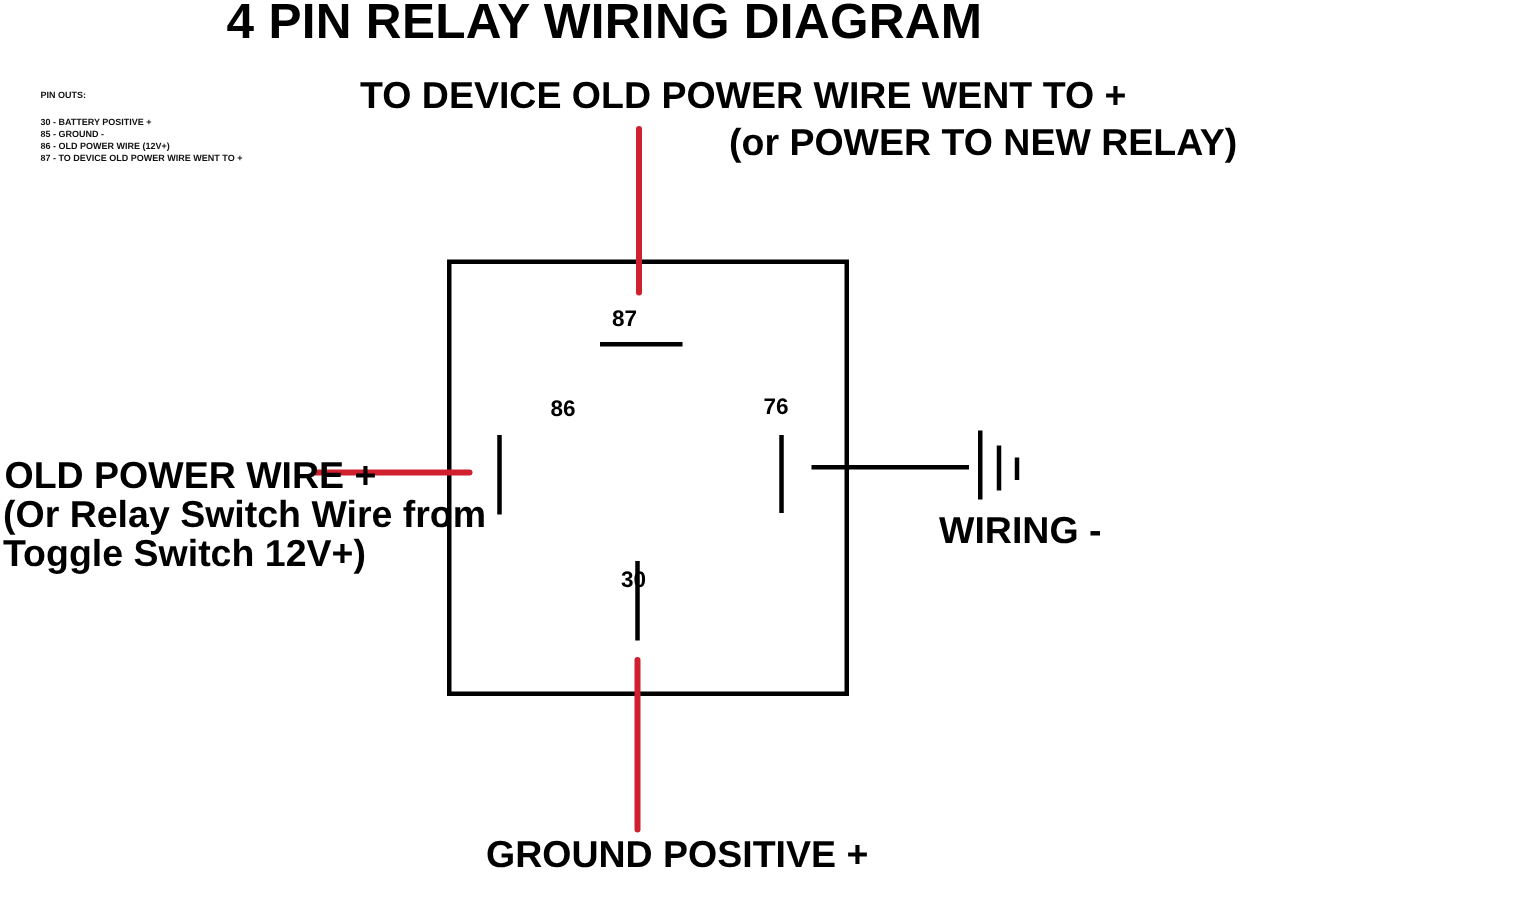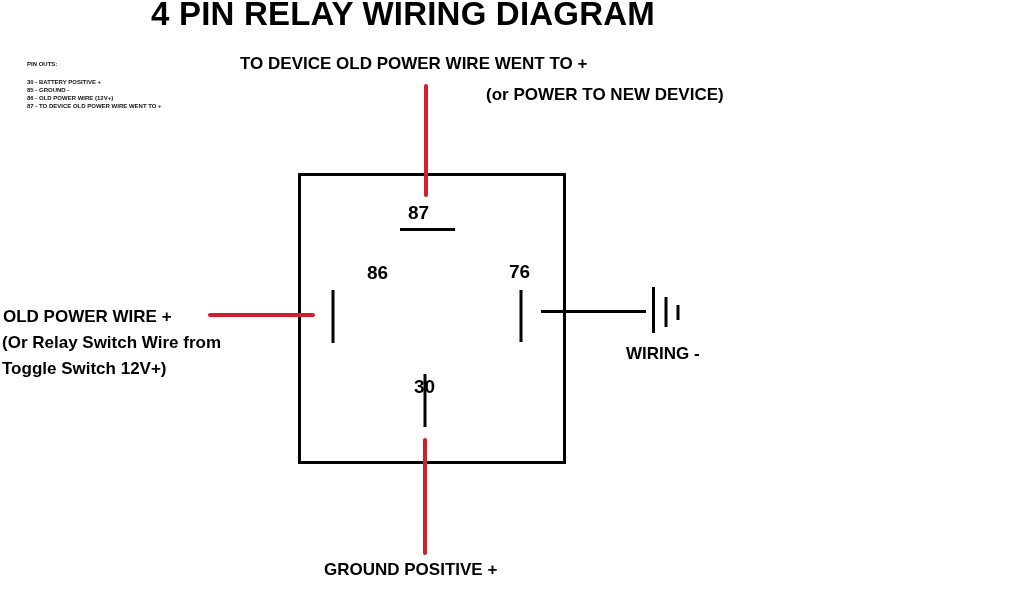--- a/index.html
+++ b/index.html
@@ -17,34 +17,34 @@
     }
     .abs { position: absolute; white-space: nowrap; }
     .title {
       left: 151px; top: -6px;
       font-size: 33px;
       font-weight: bold;
       letter-spacing: 0.2px;
       line-height: 40px;
     }
     .label {
-      font-size: 17px;
+      font-size: 25px;
       font-weight: bold;
       line-height: 26px;
     }
     .pinout {
       left: 27px; top: 60px;
       font-size: 6px;
       line-height: 8px;
       font-weight: bold;
       color: #111;
     }
     .pinout .heading { margin-bottom: 10px; }
     .pinnum {
-      font-size: 19px;
+      font-size: 15px;
       font-weight: bold;
       line-height: 22px;
     }
     svg#wiring {
       position: absolute;
       left: 0; top: 0;
     }
   </style>
 </head>
 <body>
@@ -85,21 +85,21 @@
 
   <line class="wire-pos" x1="425" y1="440" x2="425" y2="553" stroke-width="4" stroke-linecap="round" stroke="#d0202e"></line>
 </svg>
 
 <div class="abs pinnum" style="left:408px; top:202px;">87</div>
 <div class="abs pinnum" style="left:323px; top:262px;margin-left:44px;">86</div>
 <div class="abs pinnum" style="left:509px; top:261px;">76</div>
 <div class="abs pinnum" style="left:414px; top:344px;margin-top:32px;">30</div>
 
 <div class="abs label" style="left:240px; top:51px;">TO DEVICE OLD POWER WIRE WENT TO +</div>
-<div class="abs label" style="left:486px; top:82px;">(or POWER TO NEW DEVICE)</div>
+<div class="abs label" style="left:486px; top:82px;">(or POWER TO NEW RELAY)</div>
 
 <div class="abs label" style="left:3px; top:304px;text-align:right;">OLD POWER WIRE +</div>
 <div class="abs label" style="left:2px; top:330px;">(Or Relay Switch Wire from</div>
 <div class="abs label" style="left:2px; top:356px;">Toggle Switch  12V+)</div>
 
 <div class="abs label" style="left:626px; top:341px;">WIRING -</div>
 
 <div class="abs label" style="left:324px; top:557px;">GROUND POSITIVE +</div>
 
 </body></html>

